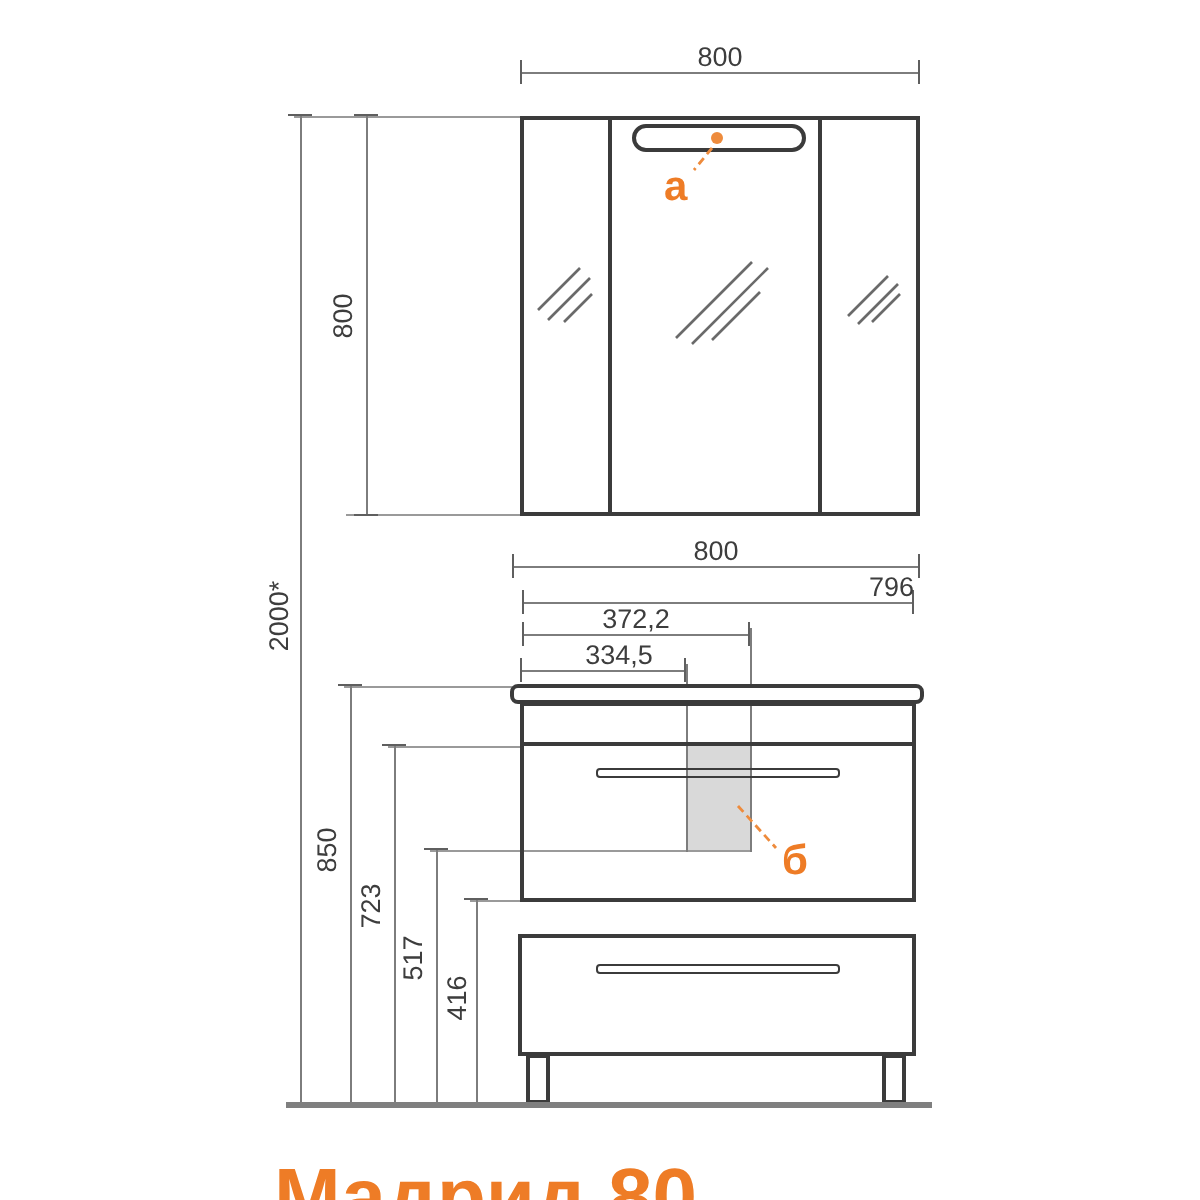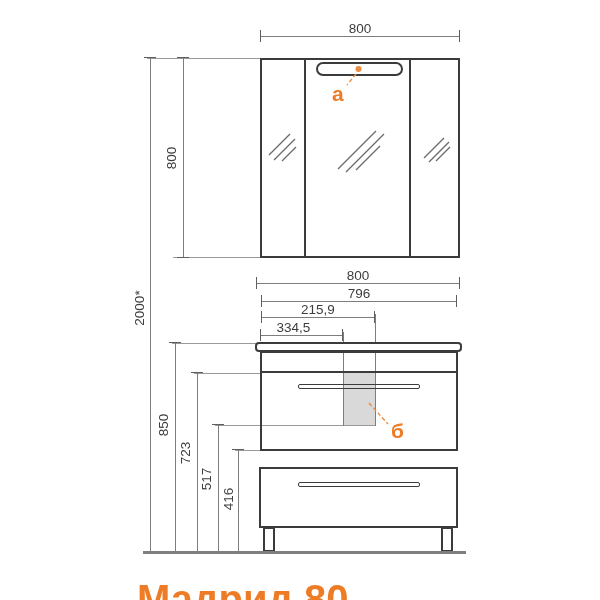--- a/index.html
+++ b/index.html
@@ -93,23 +93,23 @@
   <div class="box" style="left:259px;top:446px;width:199px;height:61px;"></div>
   <div class="handle" style="left:298px;top:461px;width:122px;height:5px;"></div>
   <div class="box" style="left:263px;top:506px;width:12px;height:25px;"></div>
   <div class="box" style="left:441px;top:506px;width:12px;height:25px;"></div>
   <div class="floor" style="left:143px;top:530px;width:323px;"></div>
 
   <div class="dimtext" style="left:260px;top:1px;width:200px;">800</div>
   <div class="dimtext rot" style="left:152px;top:130px;width:40px;">800</div>
   <div class="dimtext rot" style="left:115px;top:280px;width:50px;">2000*</div>
   <div class="dimtext" style="left:256px;top:248px;width:204px;">800</div>
-  <div class="dimtext" style="left:261px;top:266px;width:196px;">796</div>
-  <div class="dimtext" style="left:261px;top:282px;width:114px;">215,9</div>
-  <div class="dimtext" style="left:252px;top:300px;width:83px;">334,5</div>
+  <div class="dimtext" style="left:261px;top:266px;width:196px;text-align:right;">796</div>
+  <div class="dimtext" style="left:261px;top:282px;width:114px;">372,2</div>
+  <div class="dimtext" style="left:268px;top:300px;width:83px;">334,5</div>
   <div class="dimtext rot" style="left:144px;top:397px;width:40px;">850</div>
   <div class="dimtext rot" style="left:166px;top:425px;width:40px;">723</div>
   <div class="dimtext rot" style="left:187px;top:451px;width:40px;">517</div>
   <div class="dimtext rot" style="left:209px;top:471px;width:40px;">416</div>
 
   <div class="objlabel" style="left:332px;top:62px;">а</div>
   <div class="objlabel" style="left:391px;top:399px;">б</div>
 
   <div class="title" style="left:137px;top:562px;">Мадрид 80</div>
 

